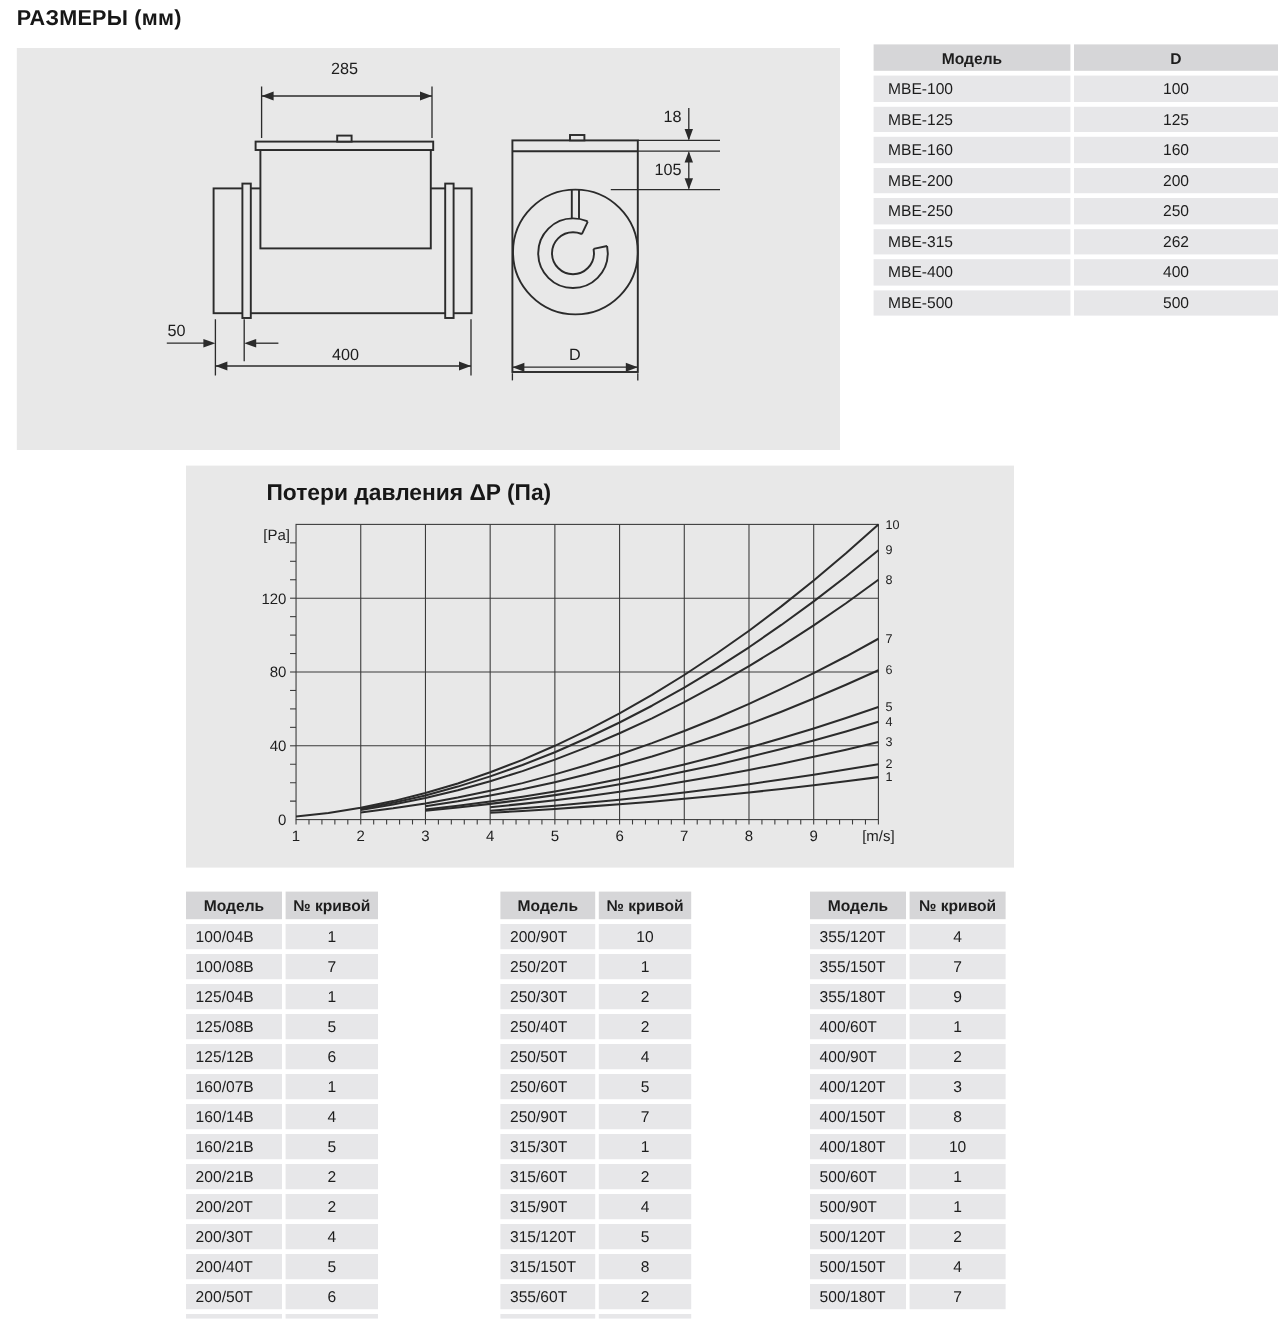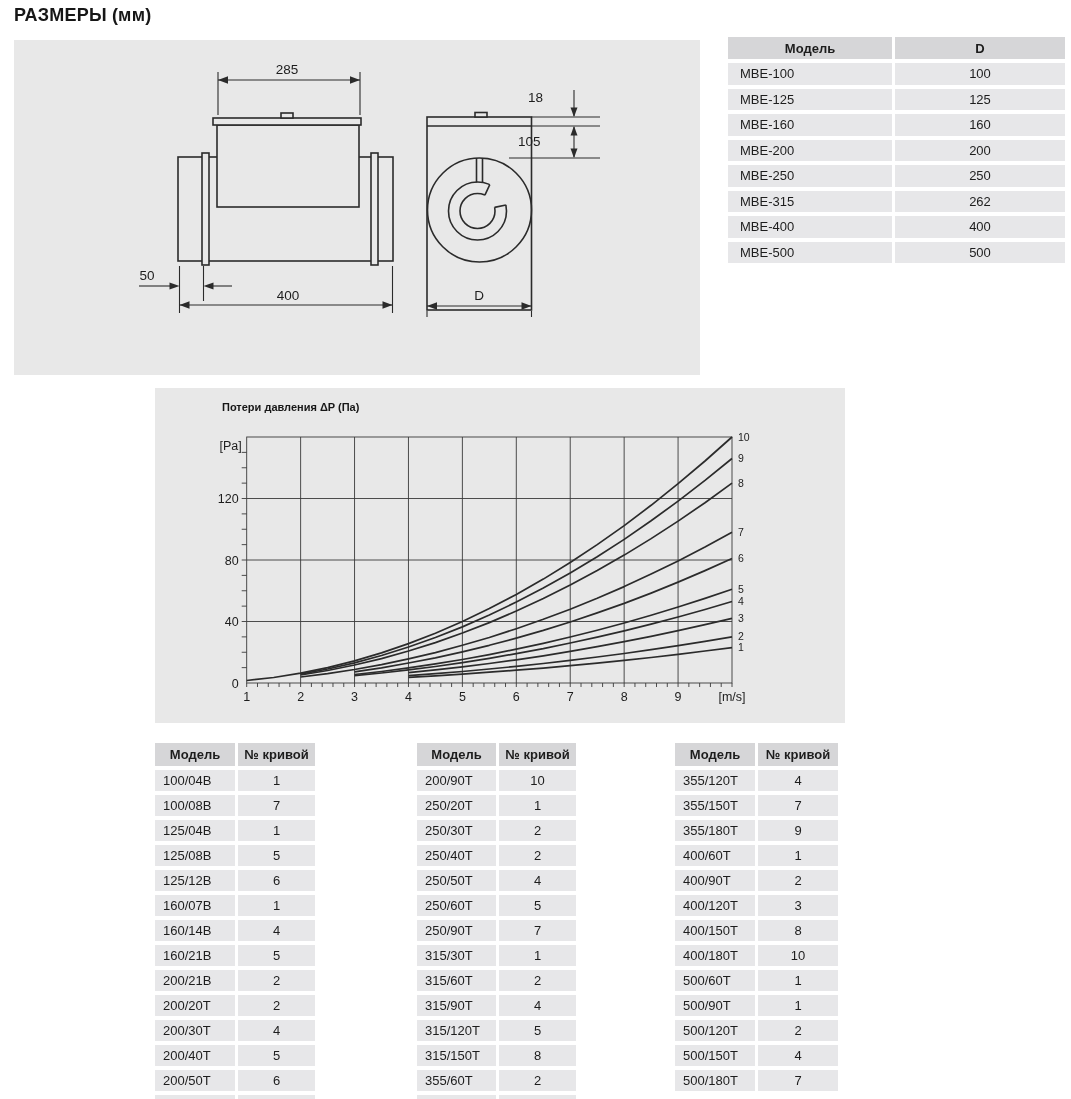--- a/index.html
+++ b/index.html
@@ -1,22 +1,22 @@
 <!DOCTYPE html>
 <html><head>
 <meta charset="utf-8">
 <style>
   html,body{margin:0;padding:0;background:#fff;}
   #page{position:relative;width:1071px;height:1099px;background:#fff;
         font-family:"Liberation Sans",sans-serif;color:#1d1d1d;overflow:hidden;}
   .panel{position:absolute;background:#e8e8e8;}
   #page-title{position:absolute;left:14px;top:5px;font-size:18px;font-weight:bold;letter-spacing:.2px;color:#171717;}
   .dimlab{position:absolute;font-size:13.5px;color:#1d1d1d;}
-  .ctr{text-align:center;} .rgt{text-align:left;}
-  #chart-title{position:absolute;left:67px;top:13px;font-size:11px;font-weight:bold;color:#171717;}
+  .ctr{text-align:center;} .rgt{text-align:right;}
+  #chart-title{position:absolute;left:67px;top:13px;font-size:19px;font-weight:bold;color:#171717;}
   svg{display:block;}
   
   .tbl{position:absolute;display:flex;flex-direction:column;}
   .trow{display:flex;gap:3px;margin-bottom:4px;}
   .cell{background:#e7e7e9;display:flex;align-items:center;font-size:13px;color:#1d1d1d;height:var(--rh,22px);}
   .thead .cell{background:#d6d6d8;font-weight:bold;justify-content:center;height:var(--hh,22px);padding-left:0;}
   .c1{width:var(--c1,80px);padding-left:var(--p1,8px);box-sizing:border-box;}
   .thead .c1{padding-left:0;}
   .c2{width:var(--c2,77px);justify-content:center;padding-left:0;}
 </style>
@@ -84,21 +84,21 @@
         <line x1="517.5" y1="271" x2="517.5" y2="277"></line>
       </g>
       <g fill="#2b2b2b" stroke="none">
         <polygon points="560,77 556.5,67.5 563.5,67.5"></polygon>
         <polygon points="560,86 556.5,95.5 563.5,95.5"></polygon>
         <polygon points="560,118 556.5,108.5 563.5,108.5"></polygon>
         <polygon points="413,266 423,262.2 423,269.8"></polygon>
         <polygon points="517.5,266 507.5,262.2 507.5,269.8"></polygon>
       </g>
     </svg>
-    <span class="dimlab ctr" style="left:243px;top:22px;width:60px;">285</span>
+    <span class="dimlab ctr" style="left:243px;top:10px;width:60px;">285</span>
     <span class="dimlab ctr" style="left:115px;top:228px;width:36px;">50</span>
     <span class="dimlab ctr" style="left:246px;top:248px;width:56px;">400</span>
     <span class="dimlab rgt" style="left:514px;top:50px;width:40px;">18</span>
     <span class="dimlab rgt" style="left:504px;top:94px;width:50px;">105</span>
     <span class="dimlab ctr" style="left:440px;top:248px;width:50px;">D</span>
   </div>
 
   <div class="tbl" style="left:728px;top:37px;--c1:164px;--c2:170px;--rh:21.5px;--hh:22px;--p1:12px;">
       <div class="trow thead">
         <div class="cell c1">Модель</div>

